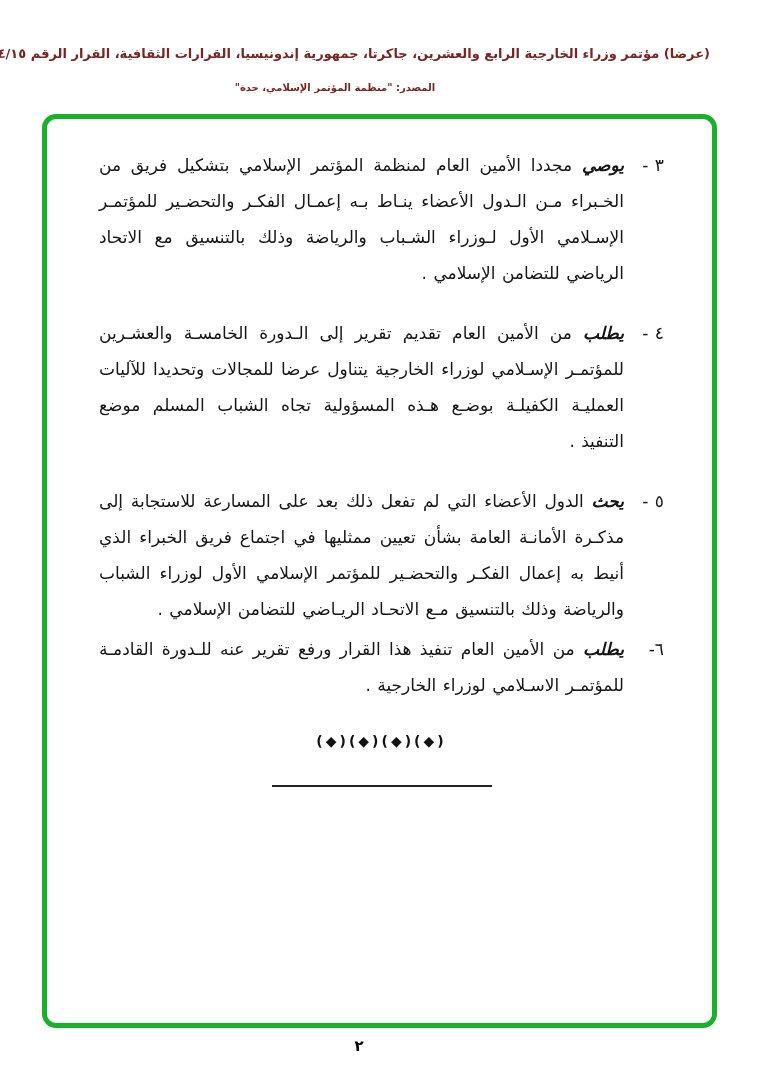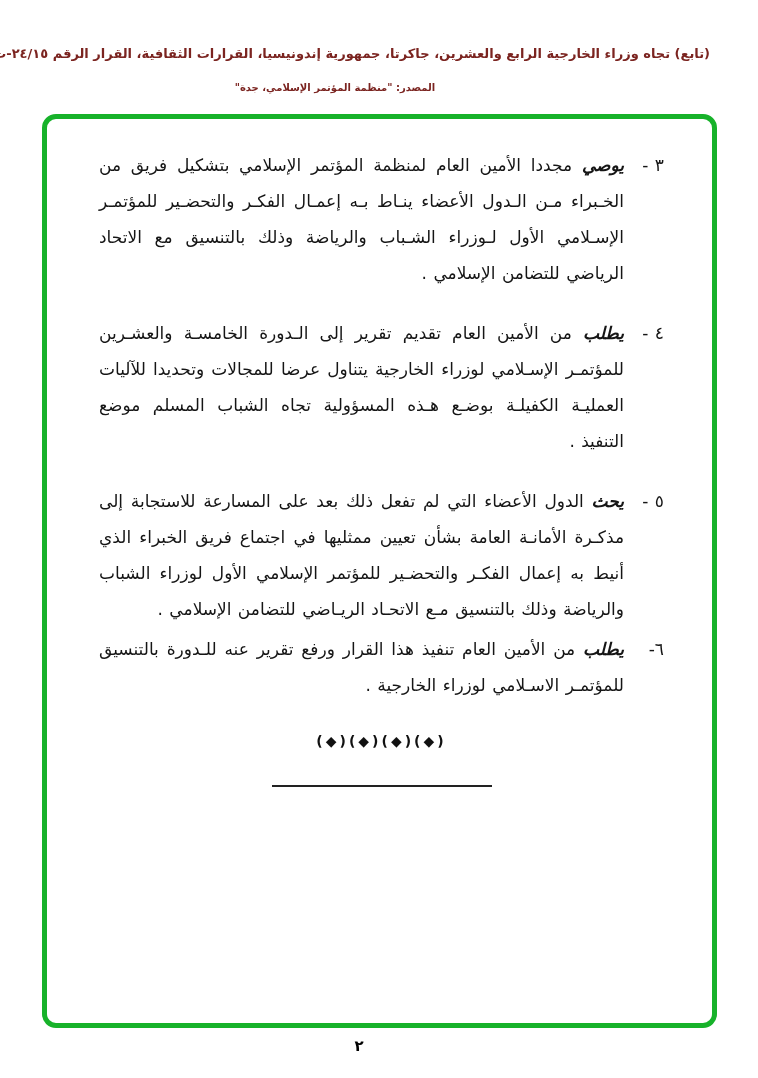--- a/index.html
+++ b/index.html
@@ -52,21 +52,21 @@
     text-align:center;transform:translateX(-20px);
   }
   .page-number{
     font-size:15px;font-weight:bold;color:#000;direction:rtl;display:inline-block;
   }
 </style>
 </head>
 <body>
 
 <div class="header-line">
-  <span>(تابع) تجاه وزراء الخارجية الرابع والعشرين، جاكرتا، جمهورية إندونيسيا، القرارات الثقافية، القرار الرقم </span><span>٢٤/١٥-ث</span>
+  <span>(عرضا) مؤتمر وزراء الخارجية الرابع والعشرين، جاكرتا، جمهورية إندونيسيا، القرارات الثقافية، القرار الرقم </span><span>٢٤/١٥-ث</span>
 </div>
 
 <div class="source-line">المصدر:  "منظمة المؤتمر الإسلامي، جدة"</div>
 
 <div class="doc-frame">
 
   <div class="res-item">
     <div class="res-num">٣ -</div>
     <div class="res-text">
       <span class="res-lead">يوصي</span><span> مجددا الأمين العام لمنظمة المؤتمر الإسلامي بتشكيل فريق من الخـبراء مـن الـدول الأعضاء ينـاط بـه إعمـال الفكـر والتحضـير للمؤتمـر الإسـلامي الأول لـوزراء الشـباب والرياضة وذلك بالتنسيق مع الاتحاد الرياضي للتضامن الإسلامي .</span>
@@ -83,21 +83,21 @@
   <div class="res-item">
     <div class="res-num">٥ -</div>
     <div class="res-text">
       <span class="res-lead">يحث</span><span> الدول الأعضاء التي لم تفعل ذلك بعد على المسارعة للاستجابة إلى مذكـرة الأمانـة العامة بشأن تعيين ممثليها في اجتماع فريق الخبراء الذي أنيط به إعمال الفكـر والتحضـير للمؤتمر الإسلامي الأول لوزراء الشباب والرياضة وذلك بالتنسيق مـع الاتحـاد الريـاضي للتضامن الإسلامي .</span>
     </div>
   </div>
 
   <div class="res-item tight">
     <div class="res-num">٦-</div>
     <div class="res-text">
-      <span class="res-lead">يطلب</span><span> من الأمين العام تنفيذ هذا القرار ورفع تقرير عنه للـدورة بالتنسيق للمؤتمـر الاسـلامي لوزراء الخارجية .</span>
+      <span class="res-lead">يطلب</span><span> من الأمين العام تنفيذ هذا القرار ورفع تقرير عنه للـدورة القادمـة للمؤتمـر الاسـلامي لوزراء الخارجية .</span>
     </div>
   </div>
 
   <div class="ornament">(◆)(◆)(◆)(◆)</div>
 
   <div class="sep-line"></div>
 
 </div>
 
 <div class="page-footer">

